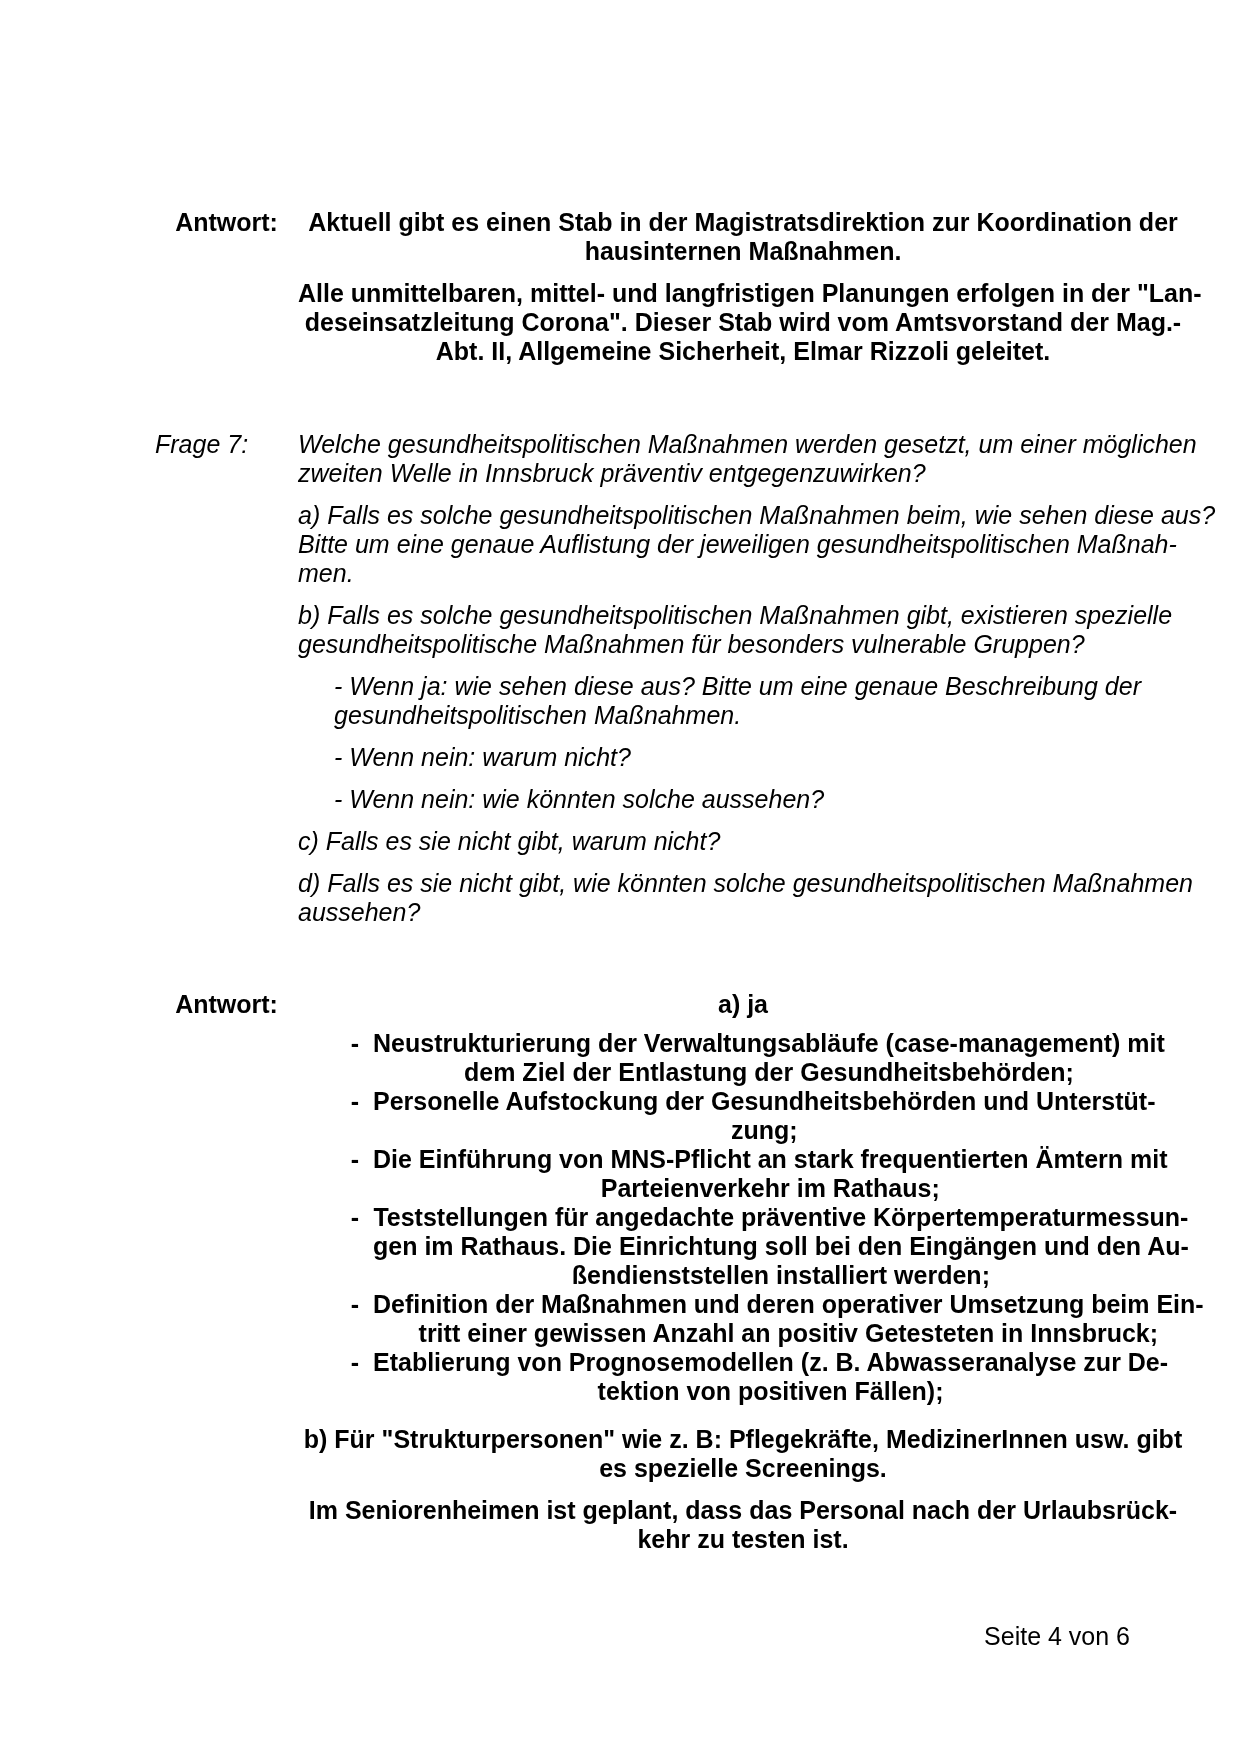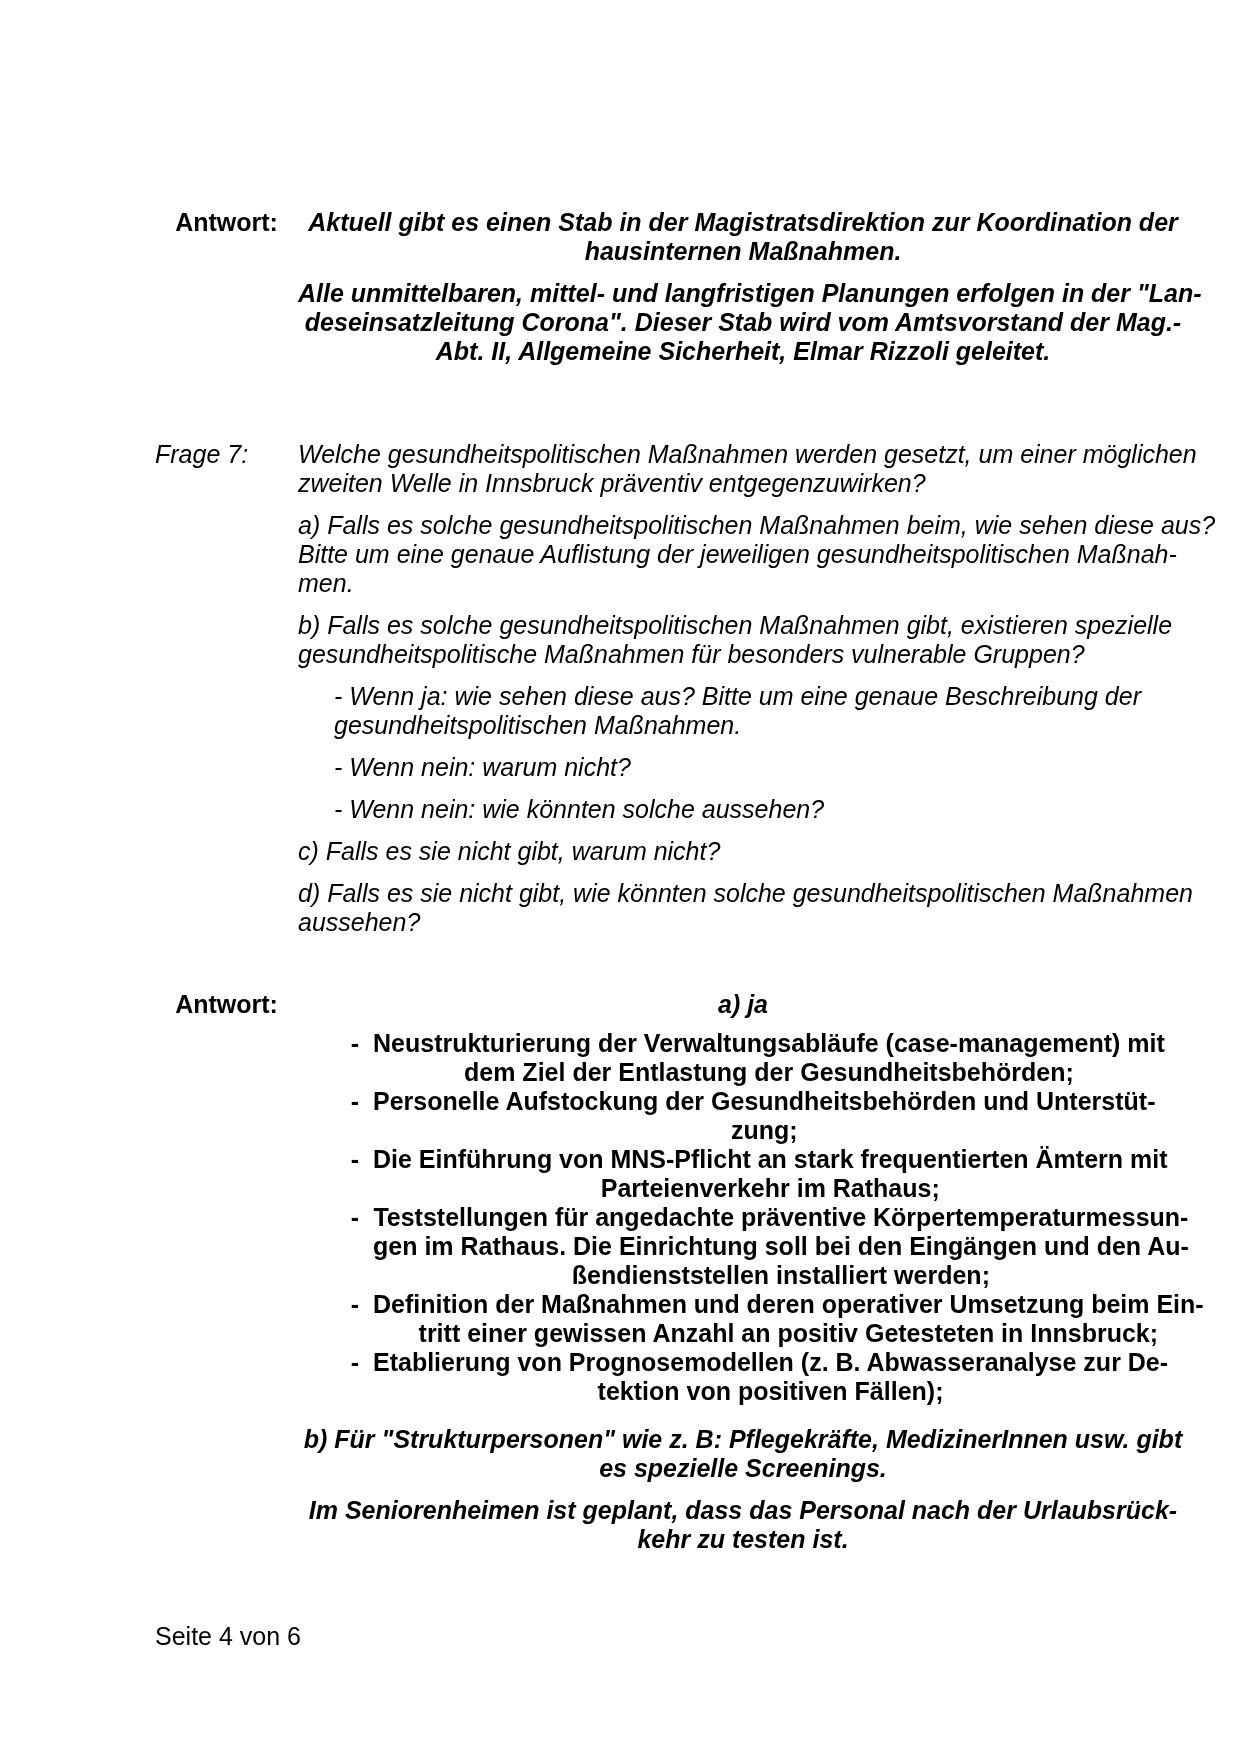--- a/index.html
+++ b/index.html
@@ -29,21 +29,20 @@
     width: 143px;
   }
   .content-col {
     width: 890px;
   }
   .bold   { font-weight: 700; text-align: center; }
   .italic { font-style: italic; }
   .par {
     margin: 0 0 13px 0;
     white-space: pre;
-    font-style: italic;
   }
   .par.last { margin-bottom: 0; }
   .par.mb10 { margin-bottom: 10px; }
   .sub {
     margin-left: 36px;
   }
   .list {
     margin: 0 0 19px 39px;
   }
   .list-item {
@@ -54,42 +53,42 @@
     width: 36px;
   }
   .li-text {
     white-space: pre;
   }
   .footer {
     position: absolute;
     top: 1622px;
     left: 155px;
     width: 975px;
-    text-align: left;
+    text-align: right;
     font-size: 25px;
     line-height: 29px;
   }
 </style>
 </head>
 <body>
 
 <div class="page">
 
   <section class="block" style="top:208px">
     <div class="label-col bold">Antwort:</div>
     <div class="content-col bold">
       <p class="par">Aktuell gibt es einen Stab in der Magistratsdirektion zur Koordination der
 hausinternen Maßnahmen.</p>
       <p class="par last">Alle unmittelbaren, mittel- und langfristigen Planungen erfolgen in der "Lan-
 deseinsatzleitung Corona". Dieser Stab wird vom Amtsvorstand der Mag.-
 Abt. II, Allgemeine Sicherheit, Elmar Rizzoli geleitet.</p>
     </div>
   </section>
 
-  <section class="block" style="top:440px">
+  <section class="block" style="top:430px">
     <div class="label-col italic">Frage 7:</div>
     <div class="content-col italic">
       <p class="par">Welche gesundheitspolitischen Maßnahmen werden gesetzt, um einer möglichen
 zweiten Welle in Innsbruck präventiv entgegenzuwirken?</p>
       <p class="par">a) Falls es solche gesundheitspolitischen Maßnahmen beim, wie sehen diese aus?
 Bitte um eine genaue Auflistung der jeweiligen gesundheitspolitischen Maßnah-
 men.</p>
       <p class="par">b) Falls es solche gesundheitspolitischen Maßnahmen gibt, existieren spezielle
 gesundheitspolitische Maßnahmen für besonders vulnerable Gruppen?</p>
       <p class="par sub">- Wenn ja: wie sehen diese aus? Bitte um eine genaue Beschreibung der

